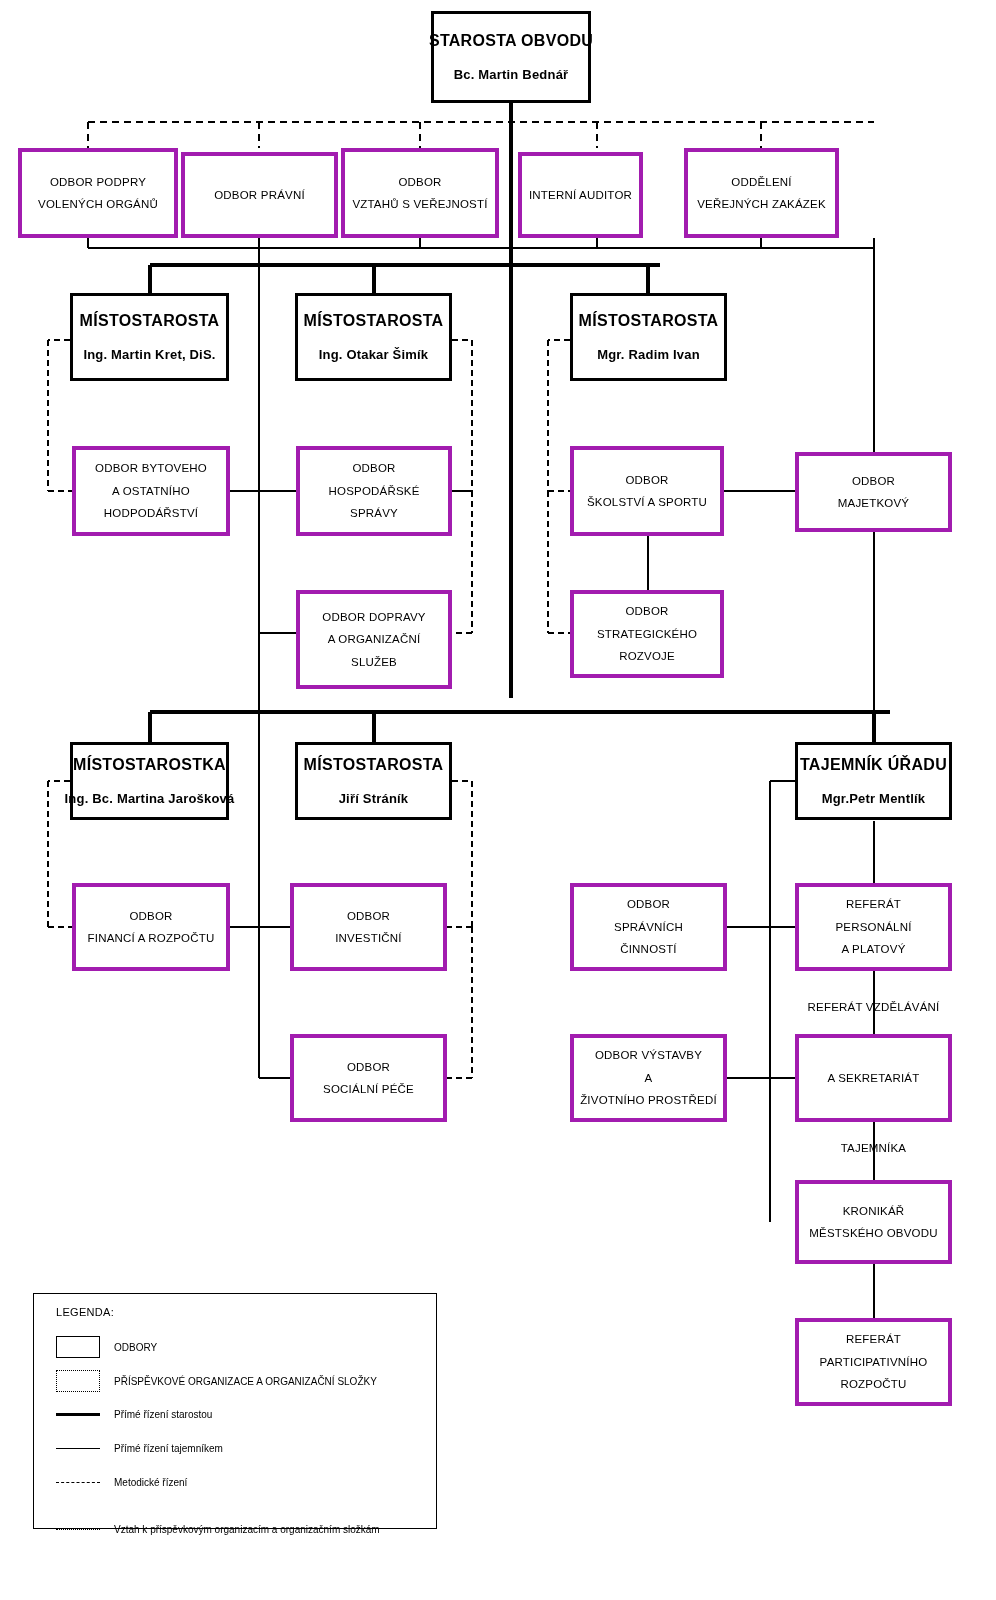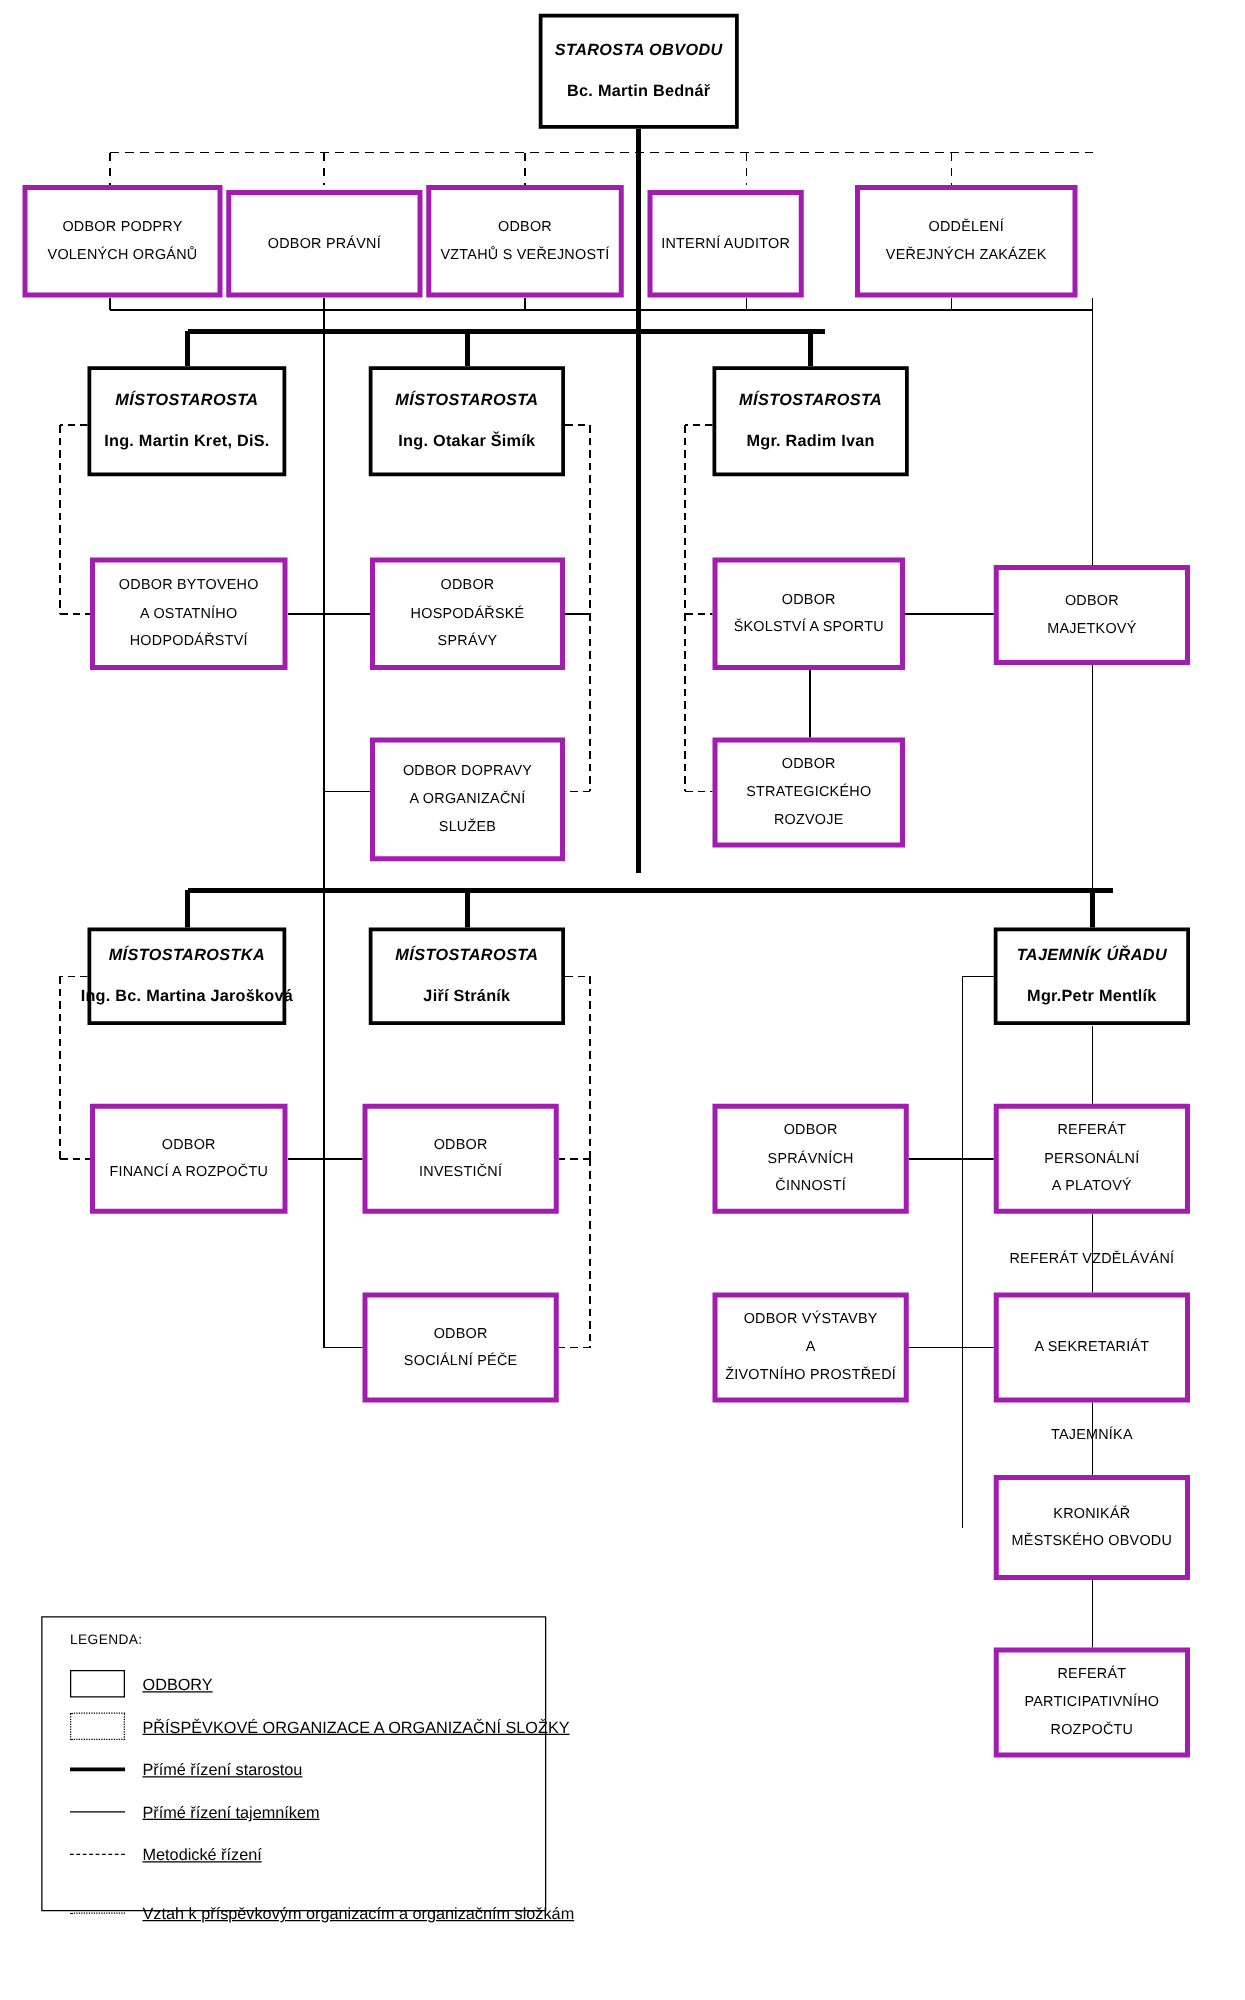--- a/index.html
+++ b/index.html
@@ -21,39 +21,39 @@
     align-items:center;
     justify-content:center;
     text-align:center;
     color:#000000;
     font-size:11.5px;
     line-height:1.95;
     letter-spacing:.2px;
     z-index:3;
   }
   .box.thick{border:3px solid #000000;}
-  .box .ttl{font-weight:bold;font-size:13px;letter-spacing:.3px;font-style:italic;}
+  .box .ttl{font-weight:bold;font-size:16px;letter-spacing:.3px;}
   .box .sub{font-weight:bold;font-size:13px;}
   .box.thick{line-height:1.6;}
   .box.thick .ttl{margin-bottom:12px;}
   .box .ln{display:block;white-space:nowrap;}
 
   
   #legend{
     position:absolute;
     left:33px;top:1293px;width:404px;height:236px;
     border:1px solid #000;background:#fff;
     box-sizing:border-box;
     z-index:4;
   }
   #legend .lg-title{
     position:absolute;left:22px;top:12px;font-size:11px;letter-spacing:.3px;color:#000;
   }
   .lg-row{position:absolute;left:22px;display:flex;align-items:center;}
-  .lg-row .lg-label{font-size:13px;color:#000;white-space:nowrap;text-decoration:underline;}
+  .lg-row .lg-label{font-size:10px;color:#000;white-space:nowrap;}
   .lg-row .lg-label.lc{text-transform:none;}
   .sw{width:44px;height:22px;box-sizing:border-box;margin-right:14px;background:#fff;}
   .sw-solidbox{border:1.5px solid #000;}
   .sw-dotbox{border:1.5px dotted #000;}
   .lg-line{width:44px;margin-right:14px;display:flex;align-items:center;justify-content:center;height:12px;}
   .lg-line i{display:block;width:44px;}
   .li-thick{border-top:3px solid #000;}
   .li-thin{border-top:1px solid #000;}
   .li-dash{border-top:1.4px dashed #000;}
   .li-dot{border-top:1.6px dotted #000;}
@@ -167,21 +167,21 @@
   <div class="box" style="left:181px;top:152px;width:157px;height:86px;">
     <span class="ln">ODBOR PRÁVNÍ</span>
   </div>
   <div class="box" style="left:341px;top:148px;width:158px;height:90px;">
     <span class="ln">ODBOR</span>
     <span class="ln">VZTAHŮ S VEŘEJNOSTÍ</span>
   </div>
   <div class="box" style="left:518px;top:152px;width:125px;height:86px;text-align:right;">
     <span class="ln">INTERNÍ AUDITOR</span>
   </div>
-  <div class="box" style="left:684px;top:148px;width:178px;height:90px;">
+  <div class="box" style="left:684px;top:148px;width:155px;height:90px;">
     <span class="ln">ODDĚLENÍ</span>
     <span class="ln">VEŘEJNÝCH ZAKÁZEK</span>
   </div>
 
   <div class="box thick" style="left:70px;top:293px;width:159px;height:88px;">
     <span class="ttl ln">MÍSTOSTAROSTA</span>
     <span class="sub ln">Ing. Martin Kret, DiS.</span>
   </div>
   <div class="box thick" style="left:295px;top:293px;width:157px;height:88px;">
     <span class="ttl ln">MÍSTOSTAROSTA</span>

